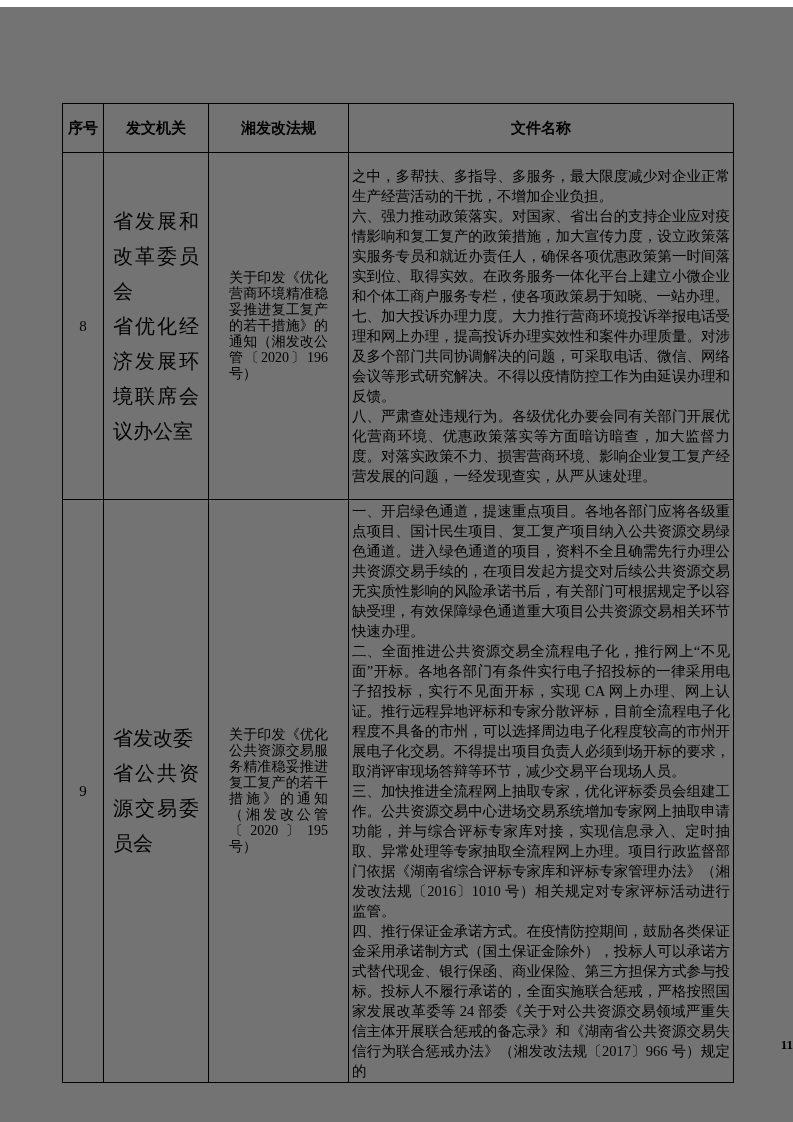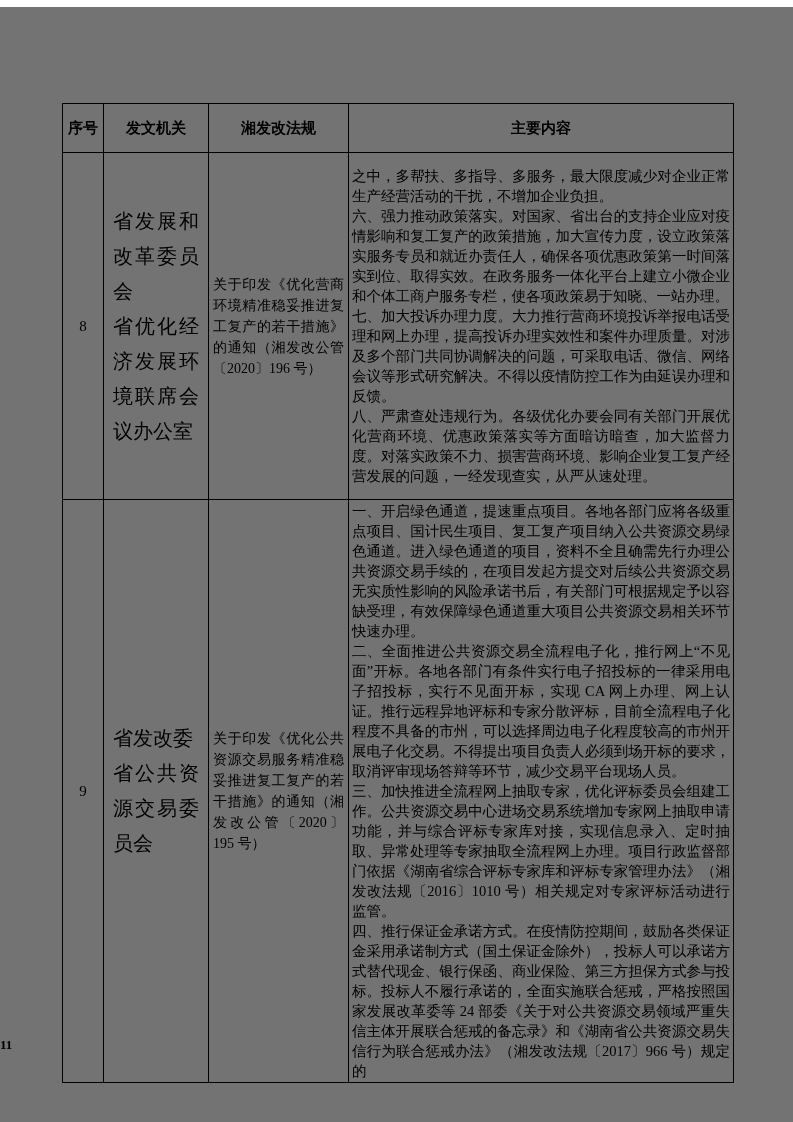--- a/index.html
+++ b/index.html
@@ -45,36 +45,36 @@
   }
   td.c-agency {
     font-size: 20px;
     line-height: 35px;
     padding: 2px 9px;
     text-align: justify;
     white-space: pre-line;
   }
   td.c-doc {
     font-size: 14px;
-    line-height: 21px;
-    padding: 2px 4px;
+    line-height: 16px;
+    padding: 2px 20px;
     text-align: justify;
   }
   td.c-content {
     font-size: 14.5px;
     line-height: 20px;
     padding: 1px 3px;
     text-align: justify;
     white-space: pre-line;
   }
   .page-num {
     position: absolute;
     left: 0; top: 1030px;
     width: 100%;
-    text-align: left;
+    text-align: right;
     font-size: 13px;
     font-weight: bold;
     font-family: "Liberation Serif", serif;
   }
 </style>
 </head>
 <body>
 
 <div class="page">
 
@@ -83,21 +83,21 @@
       <col style="width:41px">
       <col style="width:105px">
       <col style="width:140px">
       <col style="width:385px">
     </colgroup>
     <thead>
       <tr>
         <th>序号</th>
         <th>发文机关</th>
         <th>湘发改法规</th>
-        <th>主要内容</th>
+        <th>文件名称</th>
       </tr>
     </thead>
     <tbody>
       <tr class="row-8">
         <td class="c-idx">8</td>
         <td class="c-agency">省发展和改革委员会
 省优化经济发展环境联席会议办公室</td>
         <td class="c-doc">关于印发《优化营商环境精准稳妥推进复工复产的若干措施》的通知（湘发改公管〔2020〕196 号）</td>
         <td class="c-content">之中，多帮扶、多指导、多服务，最大限度减少对企业正常生产经营活动的干扰，不增加企业负担。
 六、强力推动政策落实。对国家、省出台的支持企业应对疫情影响和复工复产的政策措施，加大宣传力度，设立政策落实服务专员和就近办责任人，确保各项优惠政策第一时间落实到位、取得实效。在政务服务一体化平台上建立小微企业和个体工商户服务专栏，使各项政策易于知晓、一站办理。

